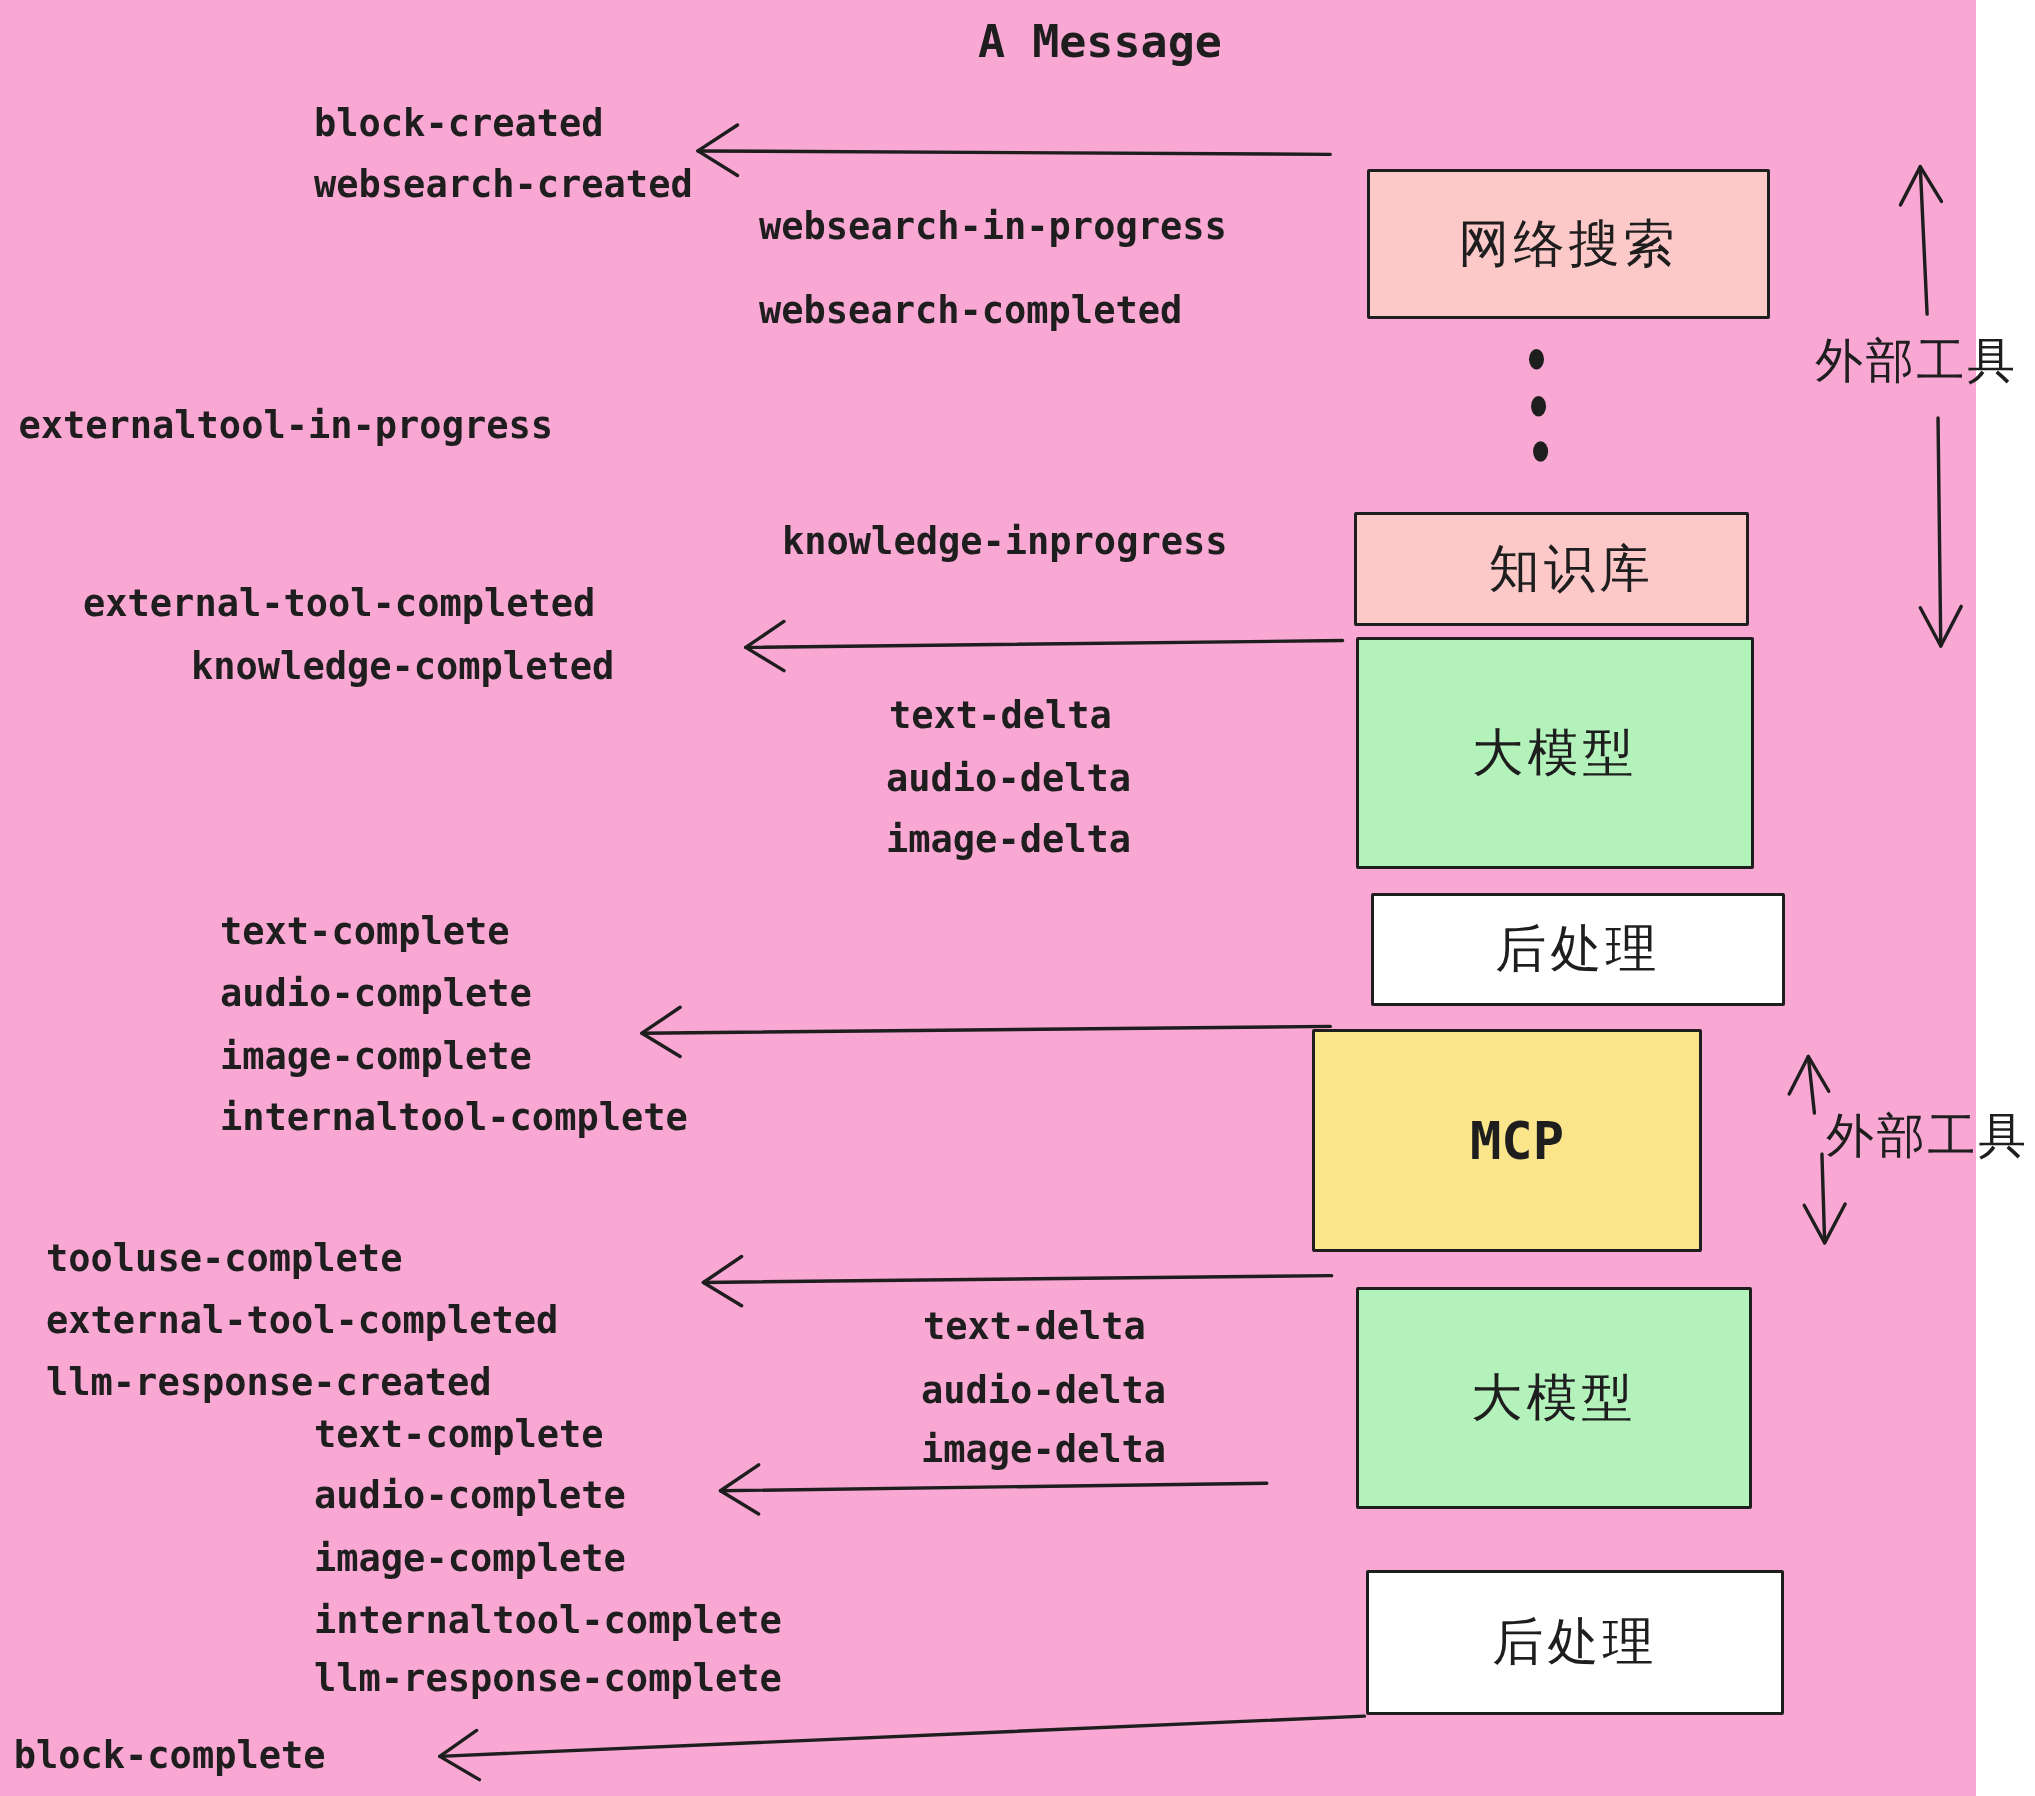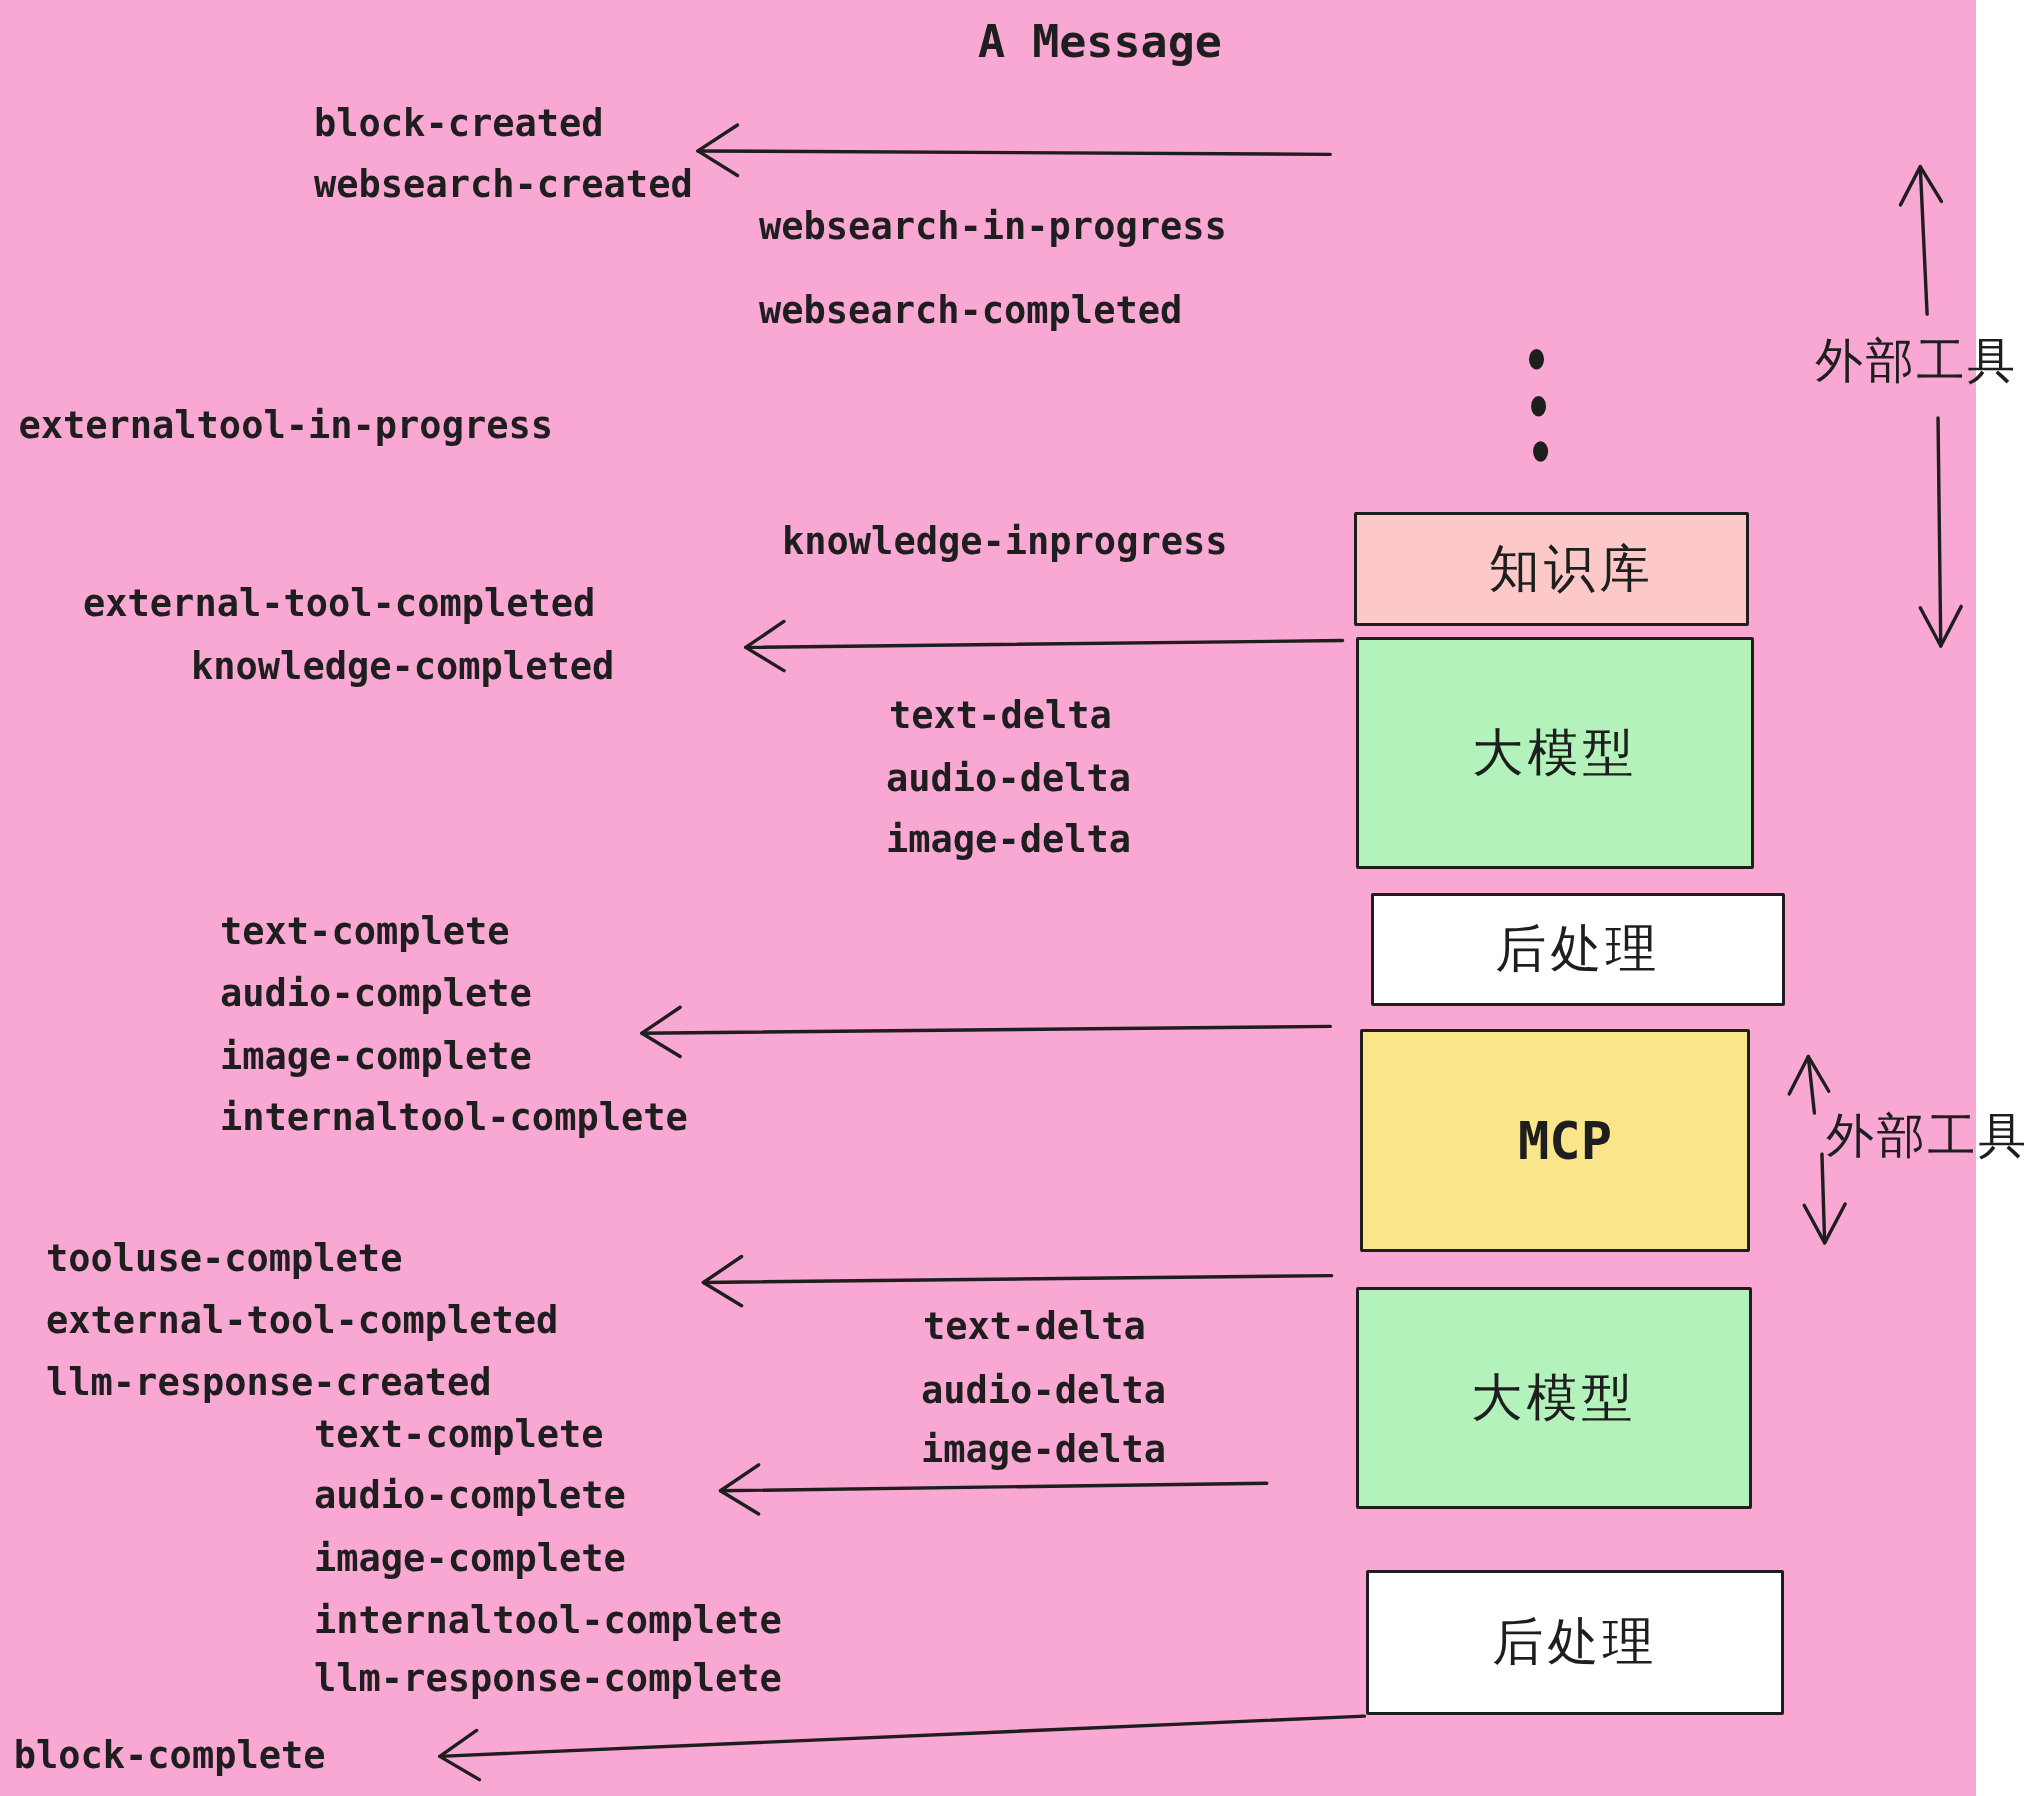--- a/index.html
+++ b/index.html
@@ -112,34 +112,37 @@
   <div class="evt" style="left:759px;top:199px">websearch-in-progress</div>
   <div class="evt" style="left:759px;top:283px">websearch-completed</div>
   <div class="evt" style="left:782px;top:514px">knowledge-inprogress</div>
   <div class="evt" style="left:889px;top:688px">text-delta</div>
   <div class="evt" style="left:886px;top:751px">audio-delta</div>
   <div class="evt" style="left:886px;top:812px">image-delta</div>
   <div class="evt" style="left:923px;top:1299px">text-delta</div>
   <div class="evt" style="left:921px;top:1363px">audio-delta</div>
   <div class="evt" style="left:921px;top:1422px">image-delta</div>
 
+  <div class="box" style="left: 1367px; top: 169px; width: 403px; height: 150px; background-color: rgb(252, 200, 200);">
+    <span class="cjk">网络搜索</span>
+  </div>
 
   <div class="box" style="left: 1354px; top: 512px; width: 395px; height: 114px; background-color: rgb(252, 200, 200); padding-left: 40px;">
     <span class="cjk">知识库</span>
   </div>
 
   <div class="box" style="left: 1356px; top: 637px; width: 398px; height: 232px; background-color: rgb(180, 242, 187);">
     <span class="cjk">大模型</span>
   </div>
 
   <div class="box" style="left: 1371px; top: 893px; width: 414px; height: 113px; background-color: rgb(255, 255, 255);">
     <span class="cjk">后处理</span>
   </div>
 
-  <div class="box" style="left: 1360px; top: 1029px; width: 390px; height: 223px; background-color: rgb(250, 229, 139); padding-left: 20px;">
+  <div class="box" style="left: 1312px; top: 1029px; width: 390px; height: 223px; background-color: rgb(250, 229, 139); padding-left: 20px;">
     <span class="monolabel">MCP</span>
   </div>
 
   <div class="box" style="left: 1356px; top: 1287px; width: 396px; height: 222px; background-color: rgb(180, 242, 187);">
     <span class="cjk">大模型</span>
   </div>
 
   <div class="box" style="left: 1366px; top: 1570px; width: 418px; height: 145px; background-color: rgb(255, 255, 255);">
     <span class="cjk">后处理</span>
   </div>

